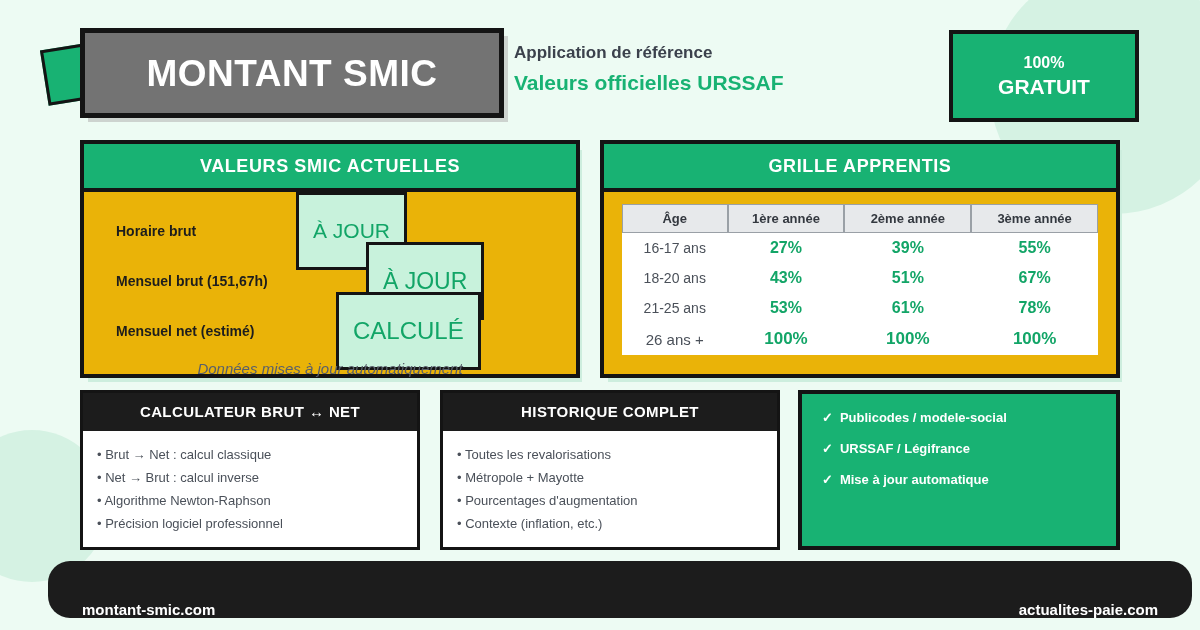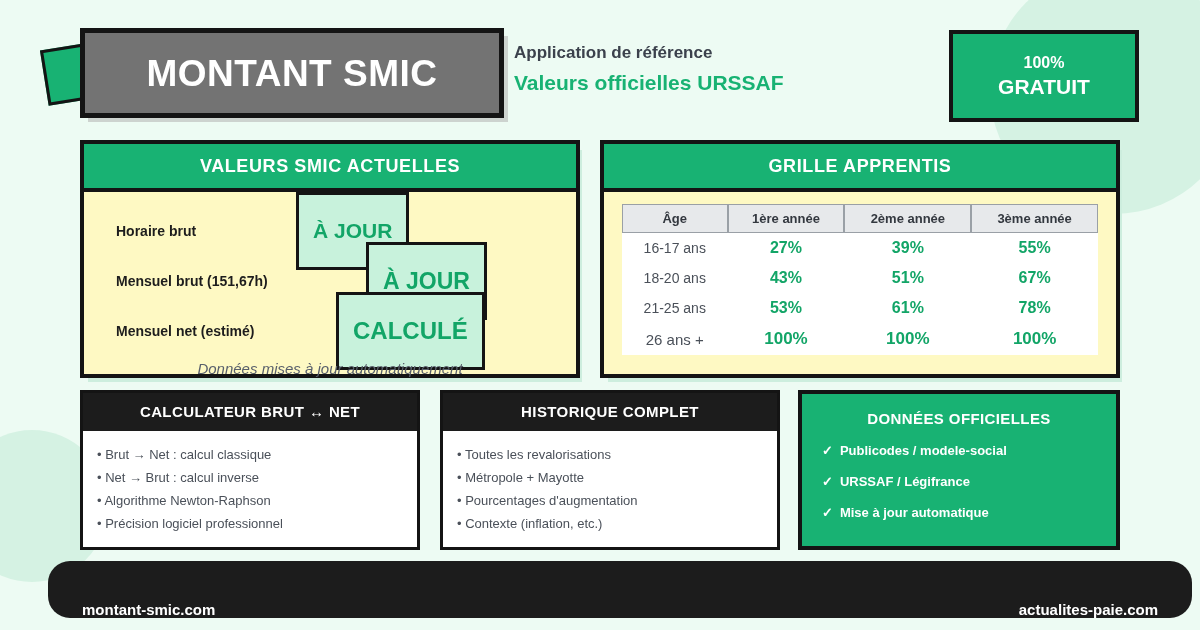--- a/index.html
+++ b/index.html
@@ -130,21 +130,21 @@
   }
 
   
   .card-shadow {
     position: absolute;
     background: #cdeede;
     z-index: 2;
   }
   .card {
     position: absolute;
-    background: #fef9c3;
+    background: #eab308;
     border: 4px solid #141414;
     z-index: 3;
     box-sizing: border-box;
   }
   .card-head {
     background: #18b273;
     color: #ffffff;
     font-size: 18px;
     font-weight: bold;
     letter-spacing: 0.6px;
@@ -169,21 +169,21 @@
     font-size: 14px;
     font-weight: bold;
     color: #1d1d1d;
     width: 160px;
     flex: none;
   }
   .value-badge {
     background: #c8f2dc;
     border: 3px solid #141414;
     color: #12a567;
-    font-weight: bold;
+    font-weight: normal;
     padding: 21px 14px;
     line-height: 30px;
     white-space: nowrap;
   }
   .vb-1 { font-size: 21px; margin-left: 20px; }
   .vb-2 { font-size: 23px; margin-left: 90px; }
   .vb-3 { font-size: 24px; margin-left: 60px; }
 
   .values-note {
     text-align: center;
@@ -414,21 +414,20 @@
     <div class="bcard-head">HISTORIQUE COMPLET</div>
     <div class="bcard-body">
       <div class="bullet">• Toutes les revalorisations</div>
       <div class="bullet">• Métropole + Mayotte</div>
       <div class="bullet">• Pourcentages d'augmentation</div>
       <div class="bullet">• Contexte (inflation, etc.)</div>
     </div>
   </div>
 
   <div id="official-card">
-    <div class="oc-title">DONNÉES OFFICIELLES</div>
     <div class="oc-item">
       <span class="check">✓</span><span>Publicodes / modele-social</span>
     </div>
     <div class="oc-item">
       <span class="check">✓</span><span>URSSAF / Légifrance</span>
     </div>
     <div class="oc-item">
       <span class="check">✓</span><span>Mise à jour automatique</span>
     </div>
   </div>

